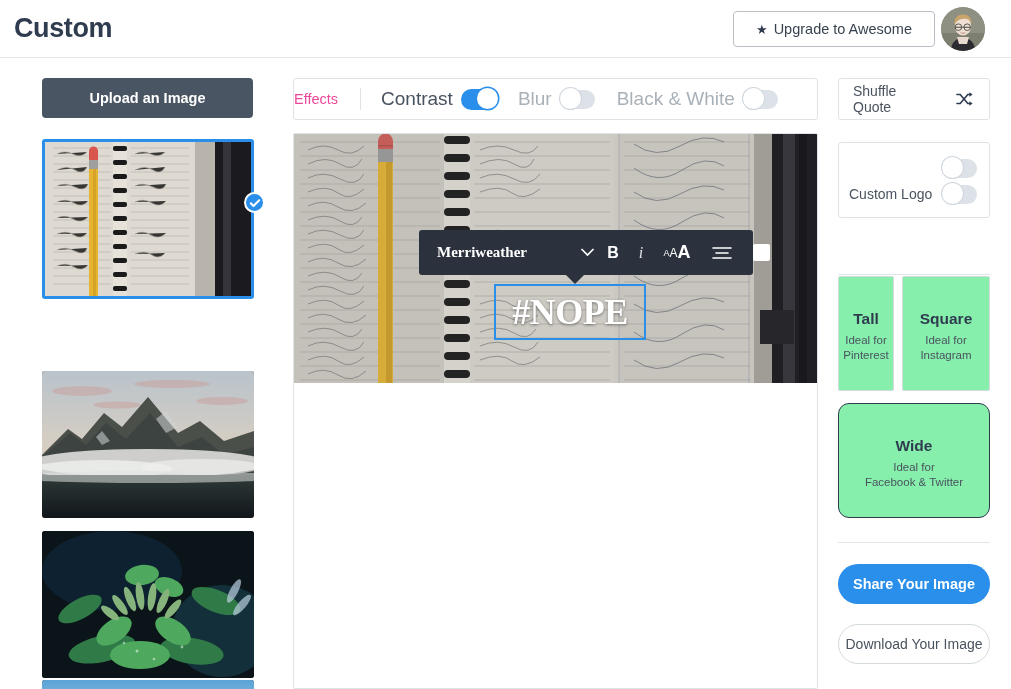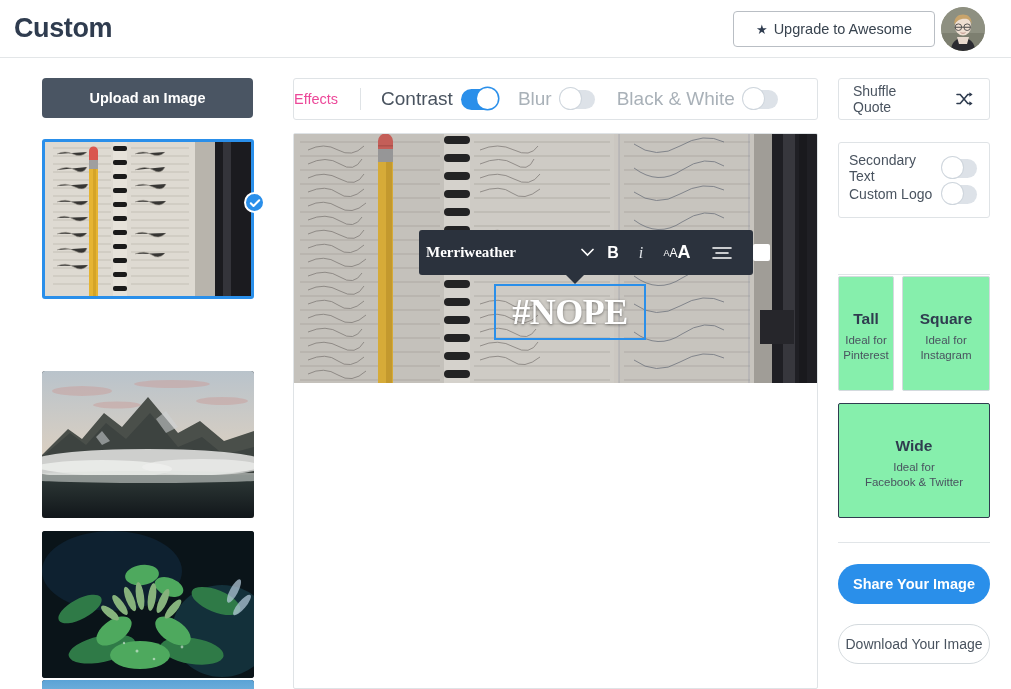--- a/index.html
+++ b/index.html
@@ -139,21 +139,21 @@
     display: flex; align-items: center; z-index: 5;
   }
   #text-toolbar:after {
     content: ""; position: absolute;
     left: 146px; bottom: -9px;
     border-left: 10px solid transparent;
     border-right: 10px solid transparent;
     border-top: 10px solid #2b323d;
   }
   #font-name {
-    margin-left: 7px; color: #ffffff;
+    margin-left: 18px; color: #ffffff;
     font-family: "Liberation Serif", serif;
     font-size: 15px; font-weight: bold;
   }
   .tb-btn {
     color: #ffffff; cursor: pointer;
     display: flex; align-items: center; justify-content: center;
     height: 45px;
   }
   #tb-chevron { position: absolute; left: 158px; width: 20px; }
   #tb-bold    { position: absolute; left: 184px; width: 20px; font-size: 16px; font-weight: bold; }
@@ -221,21 +221,21 @@
   }
   .size-box.selected { border: 1px solid #2f3c4f; }
   .size-name {
     font-size: 15.5px; font-weight: bold; color: #2f3c4f;
   }
   .size-desc {
     font-size: 11.5px; color: #49535f; line-height: 15px; margin-top: 5px;
   }
   #size-tall   { left: 0;  top: 0;  width: 56px;  height: 115px; padding-top: 33px; }
   #size-square { left: 64px; top: 0; width: 88px; height: 115px; padding-top: 33px; }
-  #size-wide   { left: 0;  top: 127px; width: 152px; height: 115px; padding-top: 33px; }
+  #size-wide   { left: 0;  top: 127px; width: 152px; height: 115px; padding-top: 33px; border-radius: 11px; }
 
   #hr-2 { position: absolute; left: 0; top: 464px; width: 152px; height: 1px; background: #e1e5e8; }
 
   #share-button {
     position: absolute; left: 0; top: 486px;
     width: 152px; height: 40px; border-radius: 20px;
     background: #2a8fea; color: #ffffff;
     font-size: 14.5px; font-weight: bold;
     display: flex; align-items: center; justify-content: center;
     cursor: pointer;
@@ -612,21 +612,20 @@
             <path d="M1 11.5h3.2l7.6-9h3"></path>
         </g>
         <path d="M13.4 0.3L16.6 2.5l-3.2 2.2z" fill="#2f3c4f"></path>
         <path d="M13.4 9.3l3.2 2.2-3.2 2.2z" fill="#2f3c4f"></path>
       </svg>
     </span>
   </div>
 
   <div class="panel" id="options-panel">
     <div class="opt-row">
-      <span class="lbl">Secondary Text</span>
       <span class="toggle off">
           <span class="knob"></span>
         </span>
     </div>
     <div class="opt-row">
       <span class="lbl">Custom Logo</span>
       <span class="toggle off">
           <span class="knob"></span>
         </span>
     </div>

